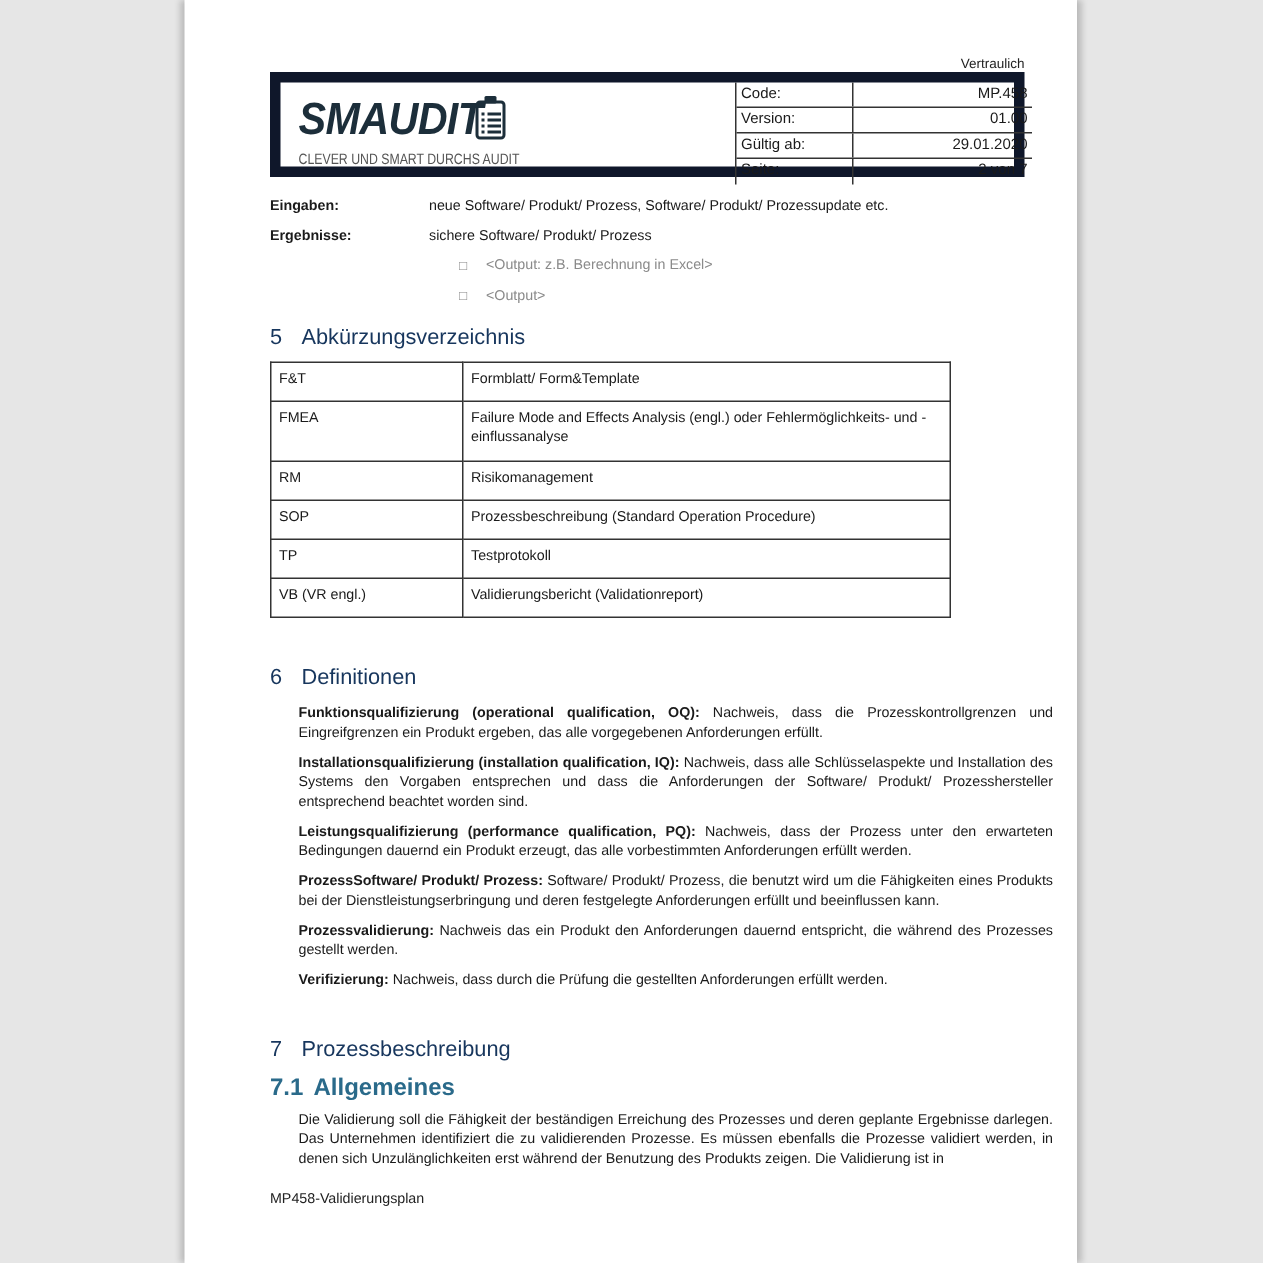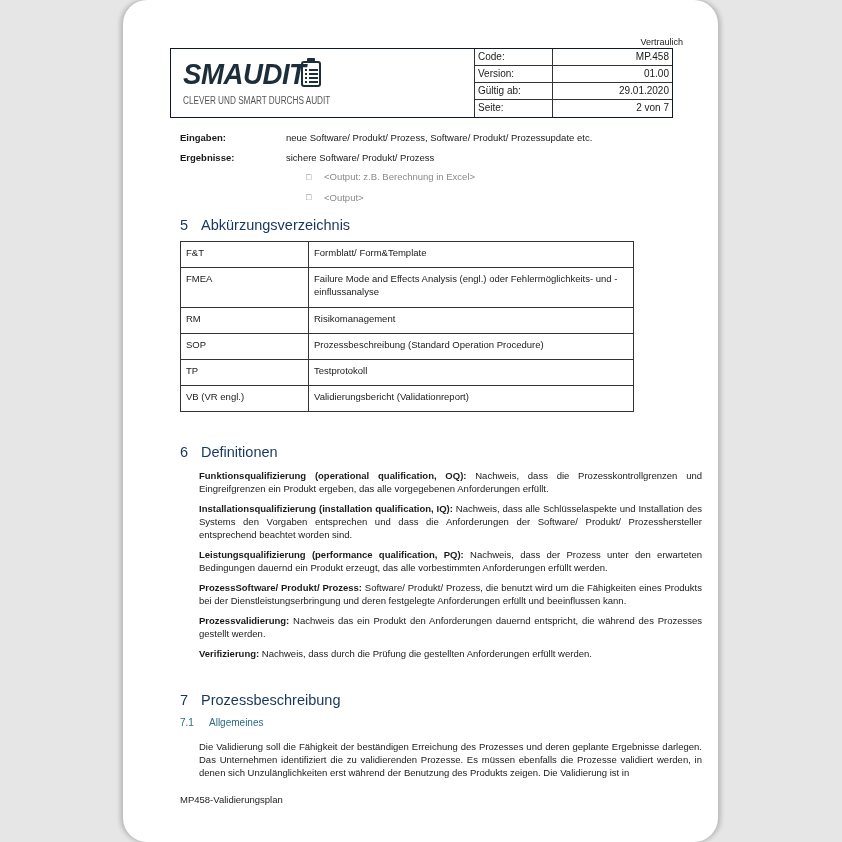--- a/index.html
+++ b/index.html
@@ -9,32 +9,31 @@
       font-family: "Liberation Sans", sans-serif;
       position: relative;
     }
     .page {
       position: absolute;
       left: 123px; top: 0;
       width: 595px; height: 842px;
       background: #ffffff;
       box-shadow: -3px 0 4px rgba(0,0,0,0.18), 3px 0 4px rgba(0,0,0,0.18);
       color: #1a1a1a;
-      border-radius: 24px;
     }
     .abs { position: absolute; }
     .conf {
       right: 35px; top: 37px;
       font-size: 9px; color: #222;
     }
     
     .hdr {
-      left: 47px; top: 48px;
+      left: 57px; top: 48px;
       width: 503px; height: 70px;
-      border: 1px solid #0f172a;
+      border: 7px solid #0f172a;
     }
     .hdr .logo-cell {
       position: absolute; left: 0; top: 0; width: 304px; height: 68px;
       border-right: 1px solid #333;
     }
     .logo-word {
       position: absolute; left: 12px; top: 8px;
       font-family: "Liberation Sans", sans-serif;
       font-weight: bold; font-style: italic;
       font-size: 30px; letter-spacing: -0.5px;
@@ -76,21 +75,21 @@
     .bullet { left: 183px; font-size: 9px; color: #888; }
     .bullet-text { left: 201px; font-size: 9.5px; color: #8a8a8a; }
 
     h2.h {
       position: absolute; left: 57px;
       font-weight: normal; font-size: 14.5px; color: #17365d;
     }
     h2.h .num { display: inline-block; width: 21px; }
     h3.sh {
       position: absolute; left: 57px;
-      font-weight: normal; font-size: 10px; color: #2a6a8a;
+      font-weight: bold; font-size: 16px; color: #2a6a8a;
     }
     h3.sh .num { display: inline-block; width: 29px; }
 
     table.abbr {
       position: absolute; left: 57px; top: 241px;
       width: 454px;
       border-collapse: collapse;
       font-size: 9.5px;
     }
     table.abbr td {

